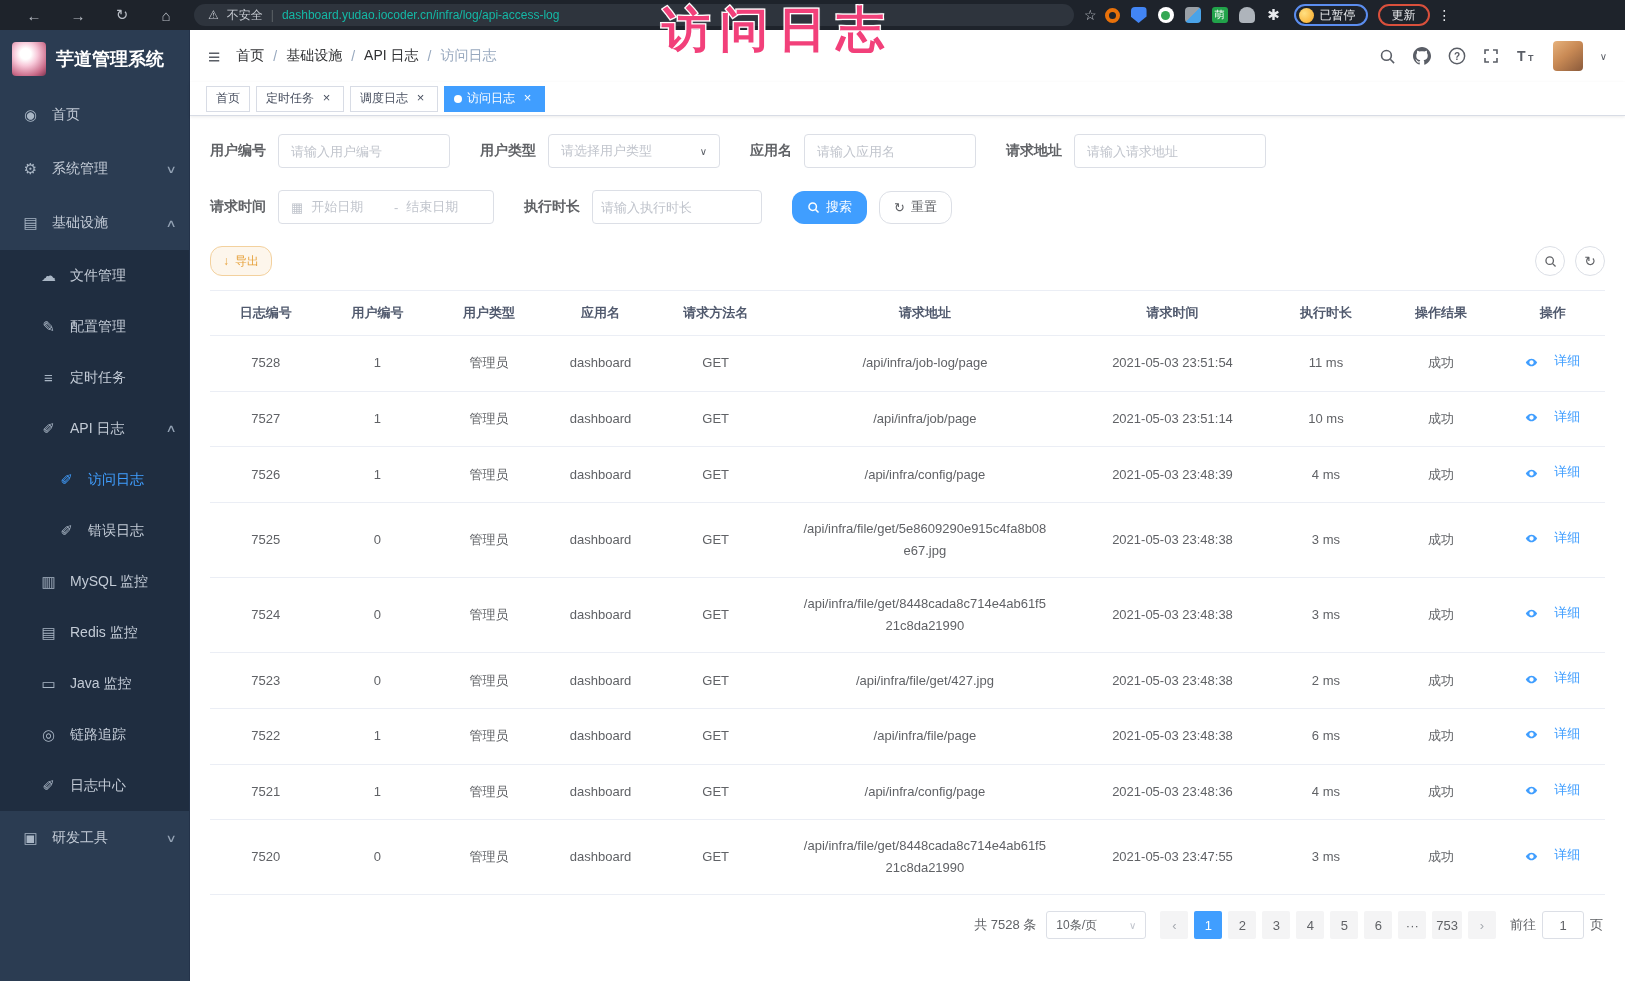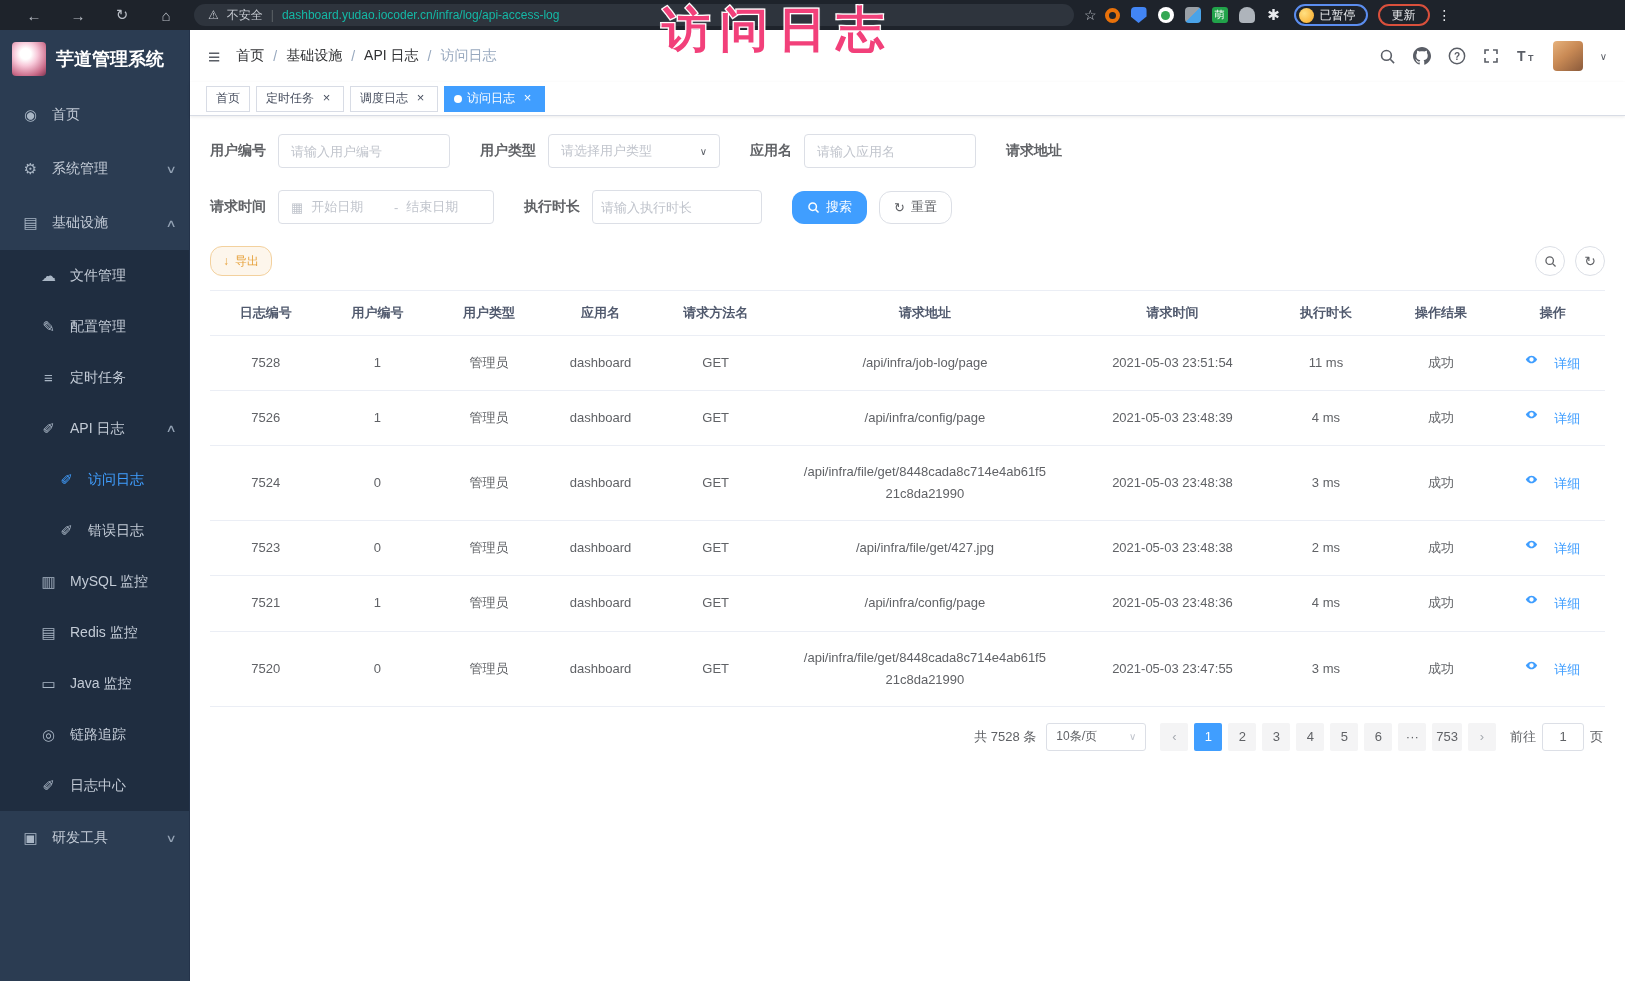--- a/index.html
+++ b/index.html
@@ -105,21 +105,21 @@
   .circle-btns { display:flex; gap:10px; }
   .circle-btn { width:30px; height:30px; border-radius:50%; border:1px solid #dcdfe6; background:#fff;
     display:flex; align-items:center; justify-content:center; cursor:pointer; color:#606266; font-size:14px; }
 
   
   table { width:100%; border-collapse:collapse; font-size:13px; color:#606266; table-layout:fixed; }
   thead th { font-weight:bold; color:#515a6e; padding:13px 6px; border-top:1px solid #ebeef5;
     border-bottom:1px solid #ebeef5; text-align:center; font-size:13px; }
   tbody td { padding:15px 6px; border-bottom:1px solid #ebeef5; text-align:center; line-height:1.7; }
   td.url-cell { word-break:break-all; padding-left:28px; padding-right:28px; }
-  .detail-link { color:#409eff; display:inline-flex; gap:16px; cursor:pointer; }
+  .detail-link { color:#409eff; display:inline-flex; align-items:center; gap:16px; cursor:pointer;font-family:Liberation Mono, monospace; }
 
   
   .pagination { display:flex; align-items:center; justify-content:flex-end; gap:10px;
     padding:16px 2px 20px; font-size:13px; color:#606266; }
   .page-size-select { width:100px; height:28px; border:1px solid #dcdfe6; border-radius:3px;
     display:flex; align-items:center; justify-content:space-between; padding:0 9px;
     color:#606266; font-size:12px; cursor:pointer; }
   .page-size-select .caret { color:#c0c4cc; }
   .pager { display:flex; gap:6px; align-items:center; margin:0 4px; }
   .pg { min-width:28px; height:28px; padding:0 4px; background:#f4f4f5; border-radius:2px;
@@ -325,20 +325,21 @@
             <span>请选择用户类型</span>
             <span class="caret">∨</span>
           </div>
         </div>
         <div class="f-item">
           <span class="f-label">应用名</span>
           <input class="f-input w-app" placeholder="请输入应用名" style="">
         </div>
         <div class="f-item">
           <span class="f-label">请求地址</span>
+          <input class="f-input w-url" placeholder="请输入请求地址" style="">
         </div>
       </div>
 
       <div class="filter-row">
         <div class="f-item">
           <span class="f-label">请求时间</span>
           <div class="f-input date-range">
             <span>▦</span>
             <span class="dr-ph">开始日期</span>
             <span class="dr-sep">-</span>
@@ -418,37 +419,71 @@
               <td>11 ms</td>
               <td>成功</td>
               <td><span class="detail-link">
                   <svg width="13" height="13" viewBox="0 0 24 24">
                     <path d="M12 5C5.5 5 1.5 12 1.5 12s4 7 10.5 7 10.5-7 10.5-7-4-7-10.5-7zm0 11a4 4 0 110-8 4 4 0 010 8z" fill="#409eff"></path>
                   </svg>
                   <span>详细</span>
                 </span></td>
             </tr>
             <tr>
+              <td>7527</td>
+              <td>1</td>
+              <td>管理员</td>
+              <td>dashboard</td>
+              <td>GET</td>
+              <td class="url-cell">/api/infra/job/page</td>
+              <td>2021-05-03 23:51:14</td>
+              <td>10 ms</td>
+              <td>成功</td>
+              <td><span class="detail-link">
+                  <svg width="13" height="13" viewBox="0 0 24 24">
+                    <path d="M12 5C5.5 5 1.5 12 1.5 12s4 7 10.5 7 10.5-7 10.5-7-4-7-10.5-7zm0 11a4 4 0 110-8 4 4 0 010 8z" fill="#409eff"></path>
+                  </svg>
+                  <span>详细</span>
+                </span></td>
+            </tr>
+            <tr>
               <td>7526</td>
               <td>1</td>
               <td>管理员</td>
               <td>dashboard</td>
               <td>GET</td>
               <td class="url-cell">/api/infra/config/page</td>
               <td>2021-05-03 23:48:39</td>
               <td>4 ms</td>
               <td>成功</td>
               <td><span class="detail-link">
                   <svg width="13" height="13" viewBox="0 0 24 24">
                     <path d="M12 5C5.5 5 1.5 12 1.5 12s4 7 10.5 7 10.5-7 10.5-7-4-7-10.5-7zm0 11a4 4 0 110-8 4 4 0 010 8z" fill="#409eff"></path>
                   </svg>
                   <span>详细</span>
                 </span></td>
             </tr>
             <tr>
+              <td>7525</td>
+              <td>0</td>
+              <td>管理员</td>
+              <td>dashboard</td>
+              <td>GET</td>
+              <td class="url-cell">/api/infra/file/get/5e8609290e915c4fa8b08e67.jpg</td>
+              <td>2021-05-03 23:48:38</td>
+              <td>3 ms</td>
+              <td>成功</td>
+              <td><span class="detail-link">
+                  <svg width="13" height="13" viewBox="0 0 24 24">
+                    <path d="M12 5C5.5 5 1.5 12 1.5 12s4 7 10.5 7 10.5-7 10.5-7-4-7-10.5-7zm0 11a4 4 0 110-8 4 4 0 010 8z" fill="#409eff"></path>
+                  </svg>
+                  <span>详细</span>
+                </span></td>
+            </tr>
+            <tr>
               <td>7524</td>
               <td>0</td>
               <td>管理员</td>
               <td>dashboard</td>
               <td>GET</td>
               <td class="url-cell">/api/infra/file/get/8448cada8c714e4ab61f521c8da21990</td>
               <td>2021-05-03 23:48:38</td>
               <td>3 ms</td>
               <td>成功</td>
               <td><span class="detail-link">
@@ -460,20 +495,37 @@
             </tr>
             <tr>
               <td>7523</td>
               <td>0</td>
               <td>管理员</td>
               <td>dashboard</td>
               <td>GET</td>
               <td class="url-cell">/api/infra/file/get/427.jpg</td>
               <td>2021-05-03 23:48:38</td>
               <td>2 ms</td>
+              <td>成功</td>
+              <td><span class="detail-link">
+                  <svg width="13" height="13" viewBox="0 0 24 24">
+                    <path d="M12 5C5.5 5 1.5 12 1.5 12s4 7 10.5 7 10.5-7 10.5-7-4-7-10.5-7zm0 11a4 4 0 110-8 4 4 0 010 8z" fill="#409eff"></path>
+                  </svg>
+                  <span>详细</span>
+                </span></td>
+            </tr>
+            <tr>
+              <td>7522</td>
+              <td>1</td>
+              <td>管理员</td>
+              <td>dashboard</td>
+              <td>GET</td>
+              <td class="url-cell">/api/infra/file/page</td>
+              <td>2021-05-03 23:48:38</td>
+              <td>6 ms</td>
               <td>成功</td>
               <td><span class="detail-link">
                   <svg width="13" height="13" viewBox="0 0 24 24">
                     <path d="M12 5C5.5 5 1.5 12 1.5 12s4 7 10.5 7 10.5-7 10.5-7-4-7-10.5-7zm0 11a4 4 0 110-8 4 4 0 010 8z" fill="#409eff"></path>
                   </svg>
                   <span>详细</span>
                 </span></td>
             </tr>
             <tr>
               <td>7521</td>

